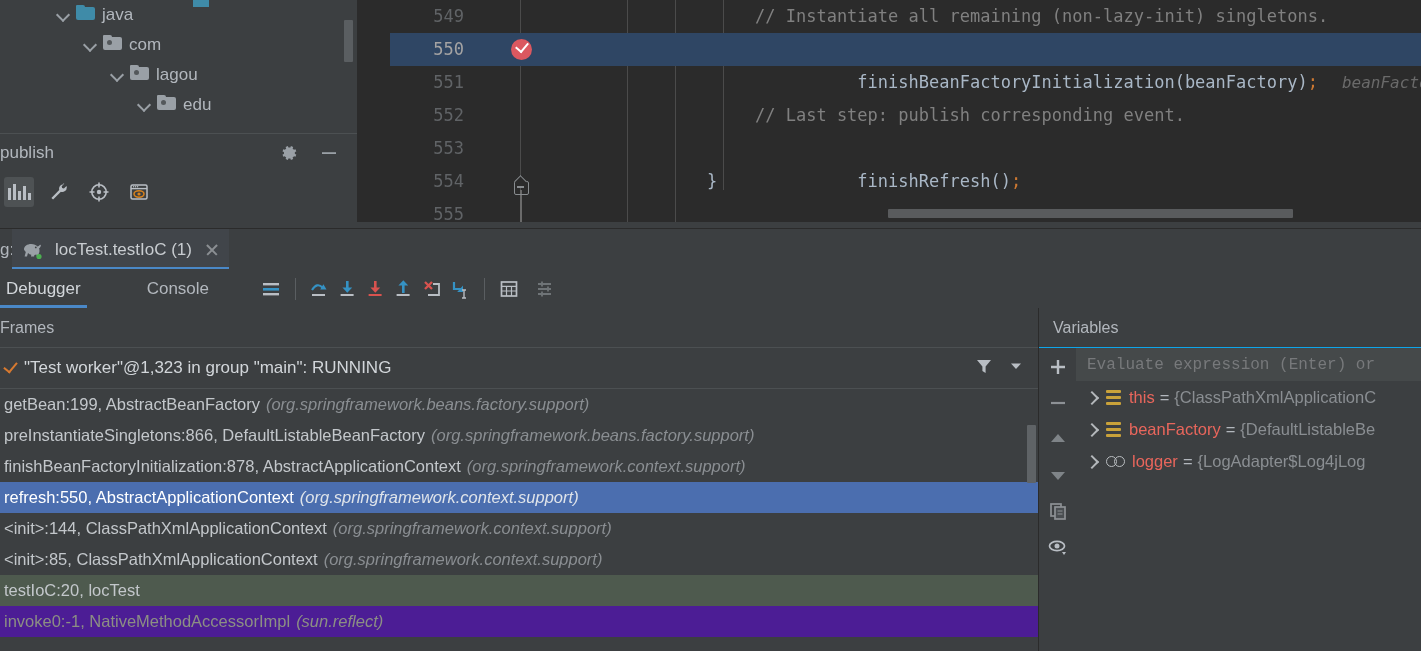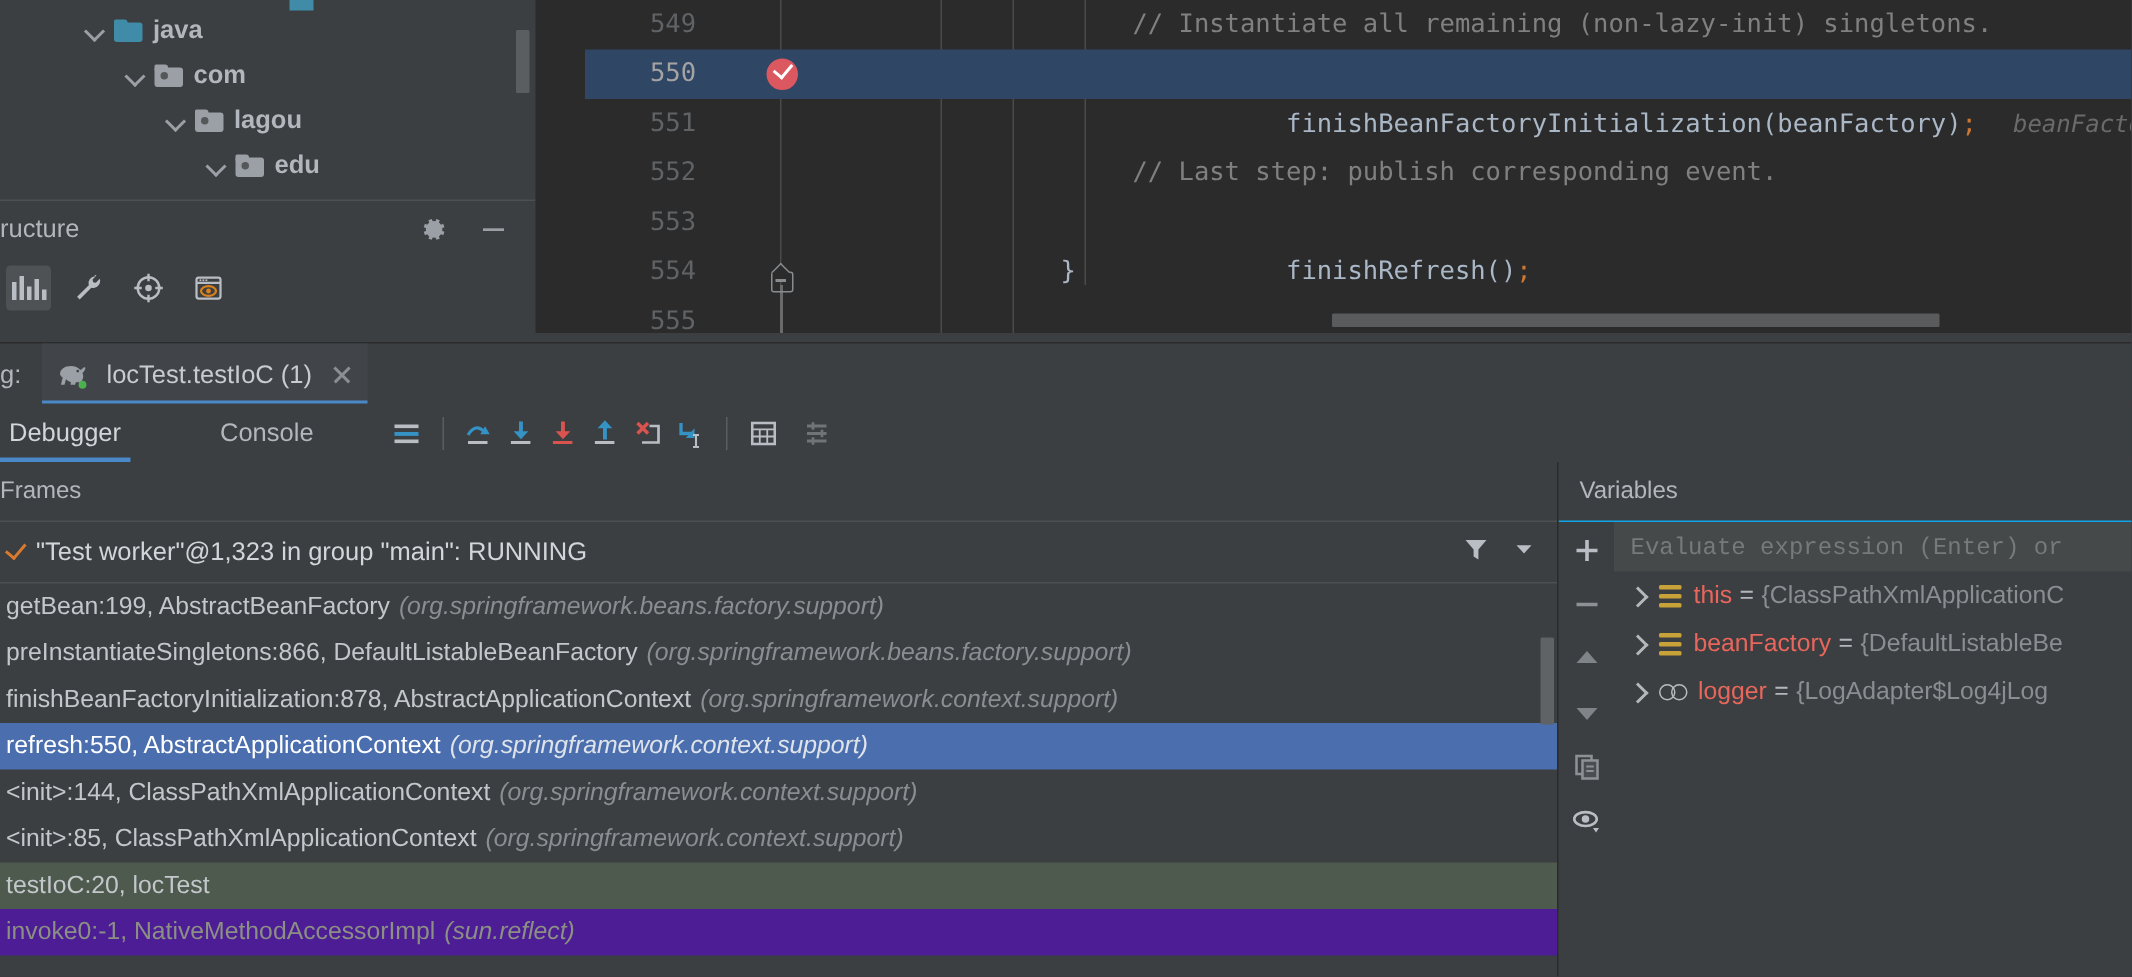--- a/index.html
+++ b/index.html
@@ -36,25 +36,24 @@
     width: 357px;
     height: 133px;
     background: #3c3f41;
     overflow: hidden;
   }
   .tree-row {
     position: absolute;
     left: 0;
     height: 30px;
     display: flex;
-    align-items: center;
+    align-items: flex-start;
     white-space: nowrap;
     font-size: 17px;
     color: #b2b7bd;
-    font-weight: bold;
   }
   .tw-chevron {
     width: 18px; height: 18px;
     display: inline-block;
     position: relative;
     flex: 0 0 auto;
     margin-right: 3px;
   }
   .tw-chevron::before {
     content: "";
@@ -283,21 +282,21 @@
     border-top: 1px solid #2b2b2b;
   }
   .run-label {
     position: absolute;
     left: 0; top: 11px;
     font-size: 17px;
     color: #b2b7bd;
   }
   .run-tab {
     position: absolute;
-    left: 28px; top: 0;
+    left: 12px; top: 0;
     height: 41px;
     display: flex;
     align-items: center;
     padding: 0 9px;
     background: #41454a;
   }
   .run-tab .underline {
     position: absolute;
     left: 0; bottom: 0;
     width: 100%; height: 3px;
@@ -628,21 +627,21 @@
             <span class="fb"></span>
             <span class="dot"></span>
         </span>
         <span>edu</span>
       </div>
 
       <div class="tree-scrollbar"></div>
     </div>
 
     <div class="structure-header">
-      <span class="structure-title">ructure</span>
+      <span class="structure-title">publish</span>
       <span class="structure-actions">
         <span class="gear-icon">
           <svg width="20" height="20" viewBox="0 0 20 20">
             <path fill="#9aa0a6" d="M10 6.6a3.4 3.4 0 100 6.8 3.4 3.4 0 000-6.8zm0 5.1a1.7 1.7 0 110-3.4 1.7 1.7 0 010 3.4z"></path>
             <path fill="#9aa0a6" d="M17.3 11.5l-1.5-.5c.1-.3.1-.7.1-1s0-.7-.1-1l1.5-.5-.8-2.3-1.5.6a6 6 0 00-1.4-1.4l.6-1.5L11.9 3l-.5 1.5a6 6 0 00-2 0L8.9 3 6.6 3.9l.6 1.5a6 6 0 00-1.4 1.4L4.3 6.2l-.8 2.3 1.5.5a6 6 0 000 2l-1.5.5.8 2.3 1.5-.6c.4.6.9 1 1.4 1.4l-.6 1.5 2.3.8.5-1.5a6 6 0 002 0l.5 1.5 2.3-.8-.6-1.5c.6-.4 1-.9 1.4-1.4l1.5.6.8-2.3z"></path>
           </svg>
         </span>
         <span class="minus-icon">
           <svg width="20" height="20" viewBox="0 0 20 20">
             <rect x="3" y="9.2" width="14" height="1.8" fill="#9aa0a6"></rect>

